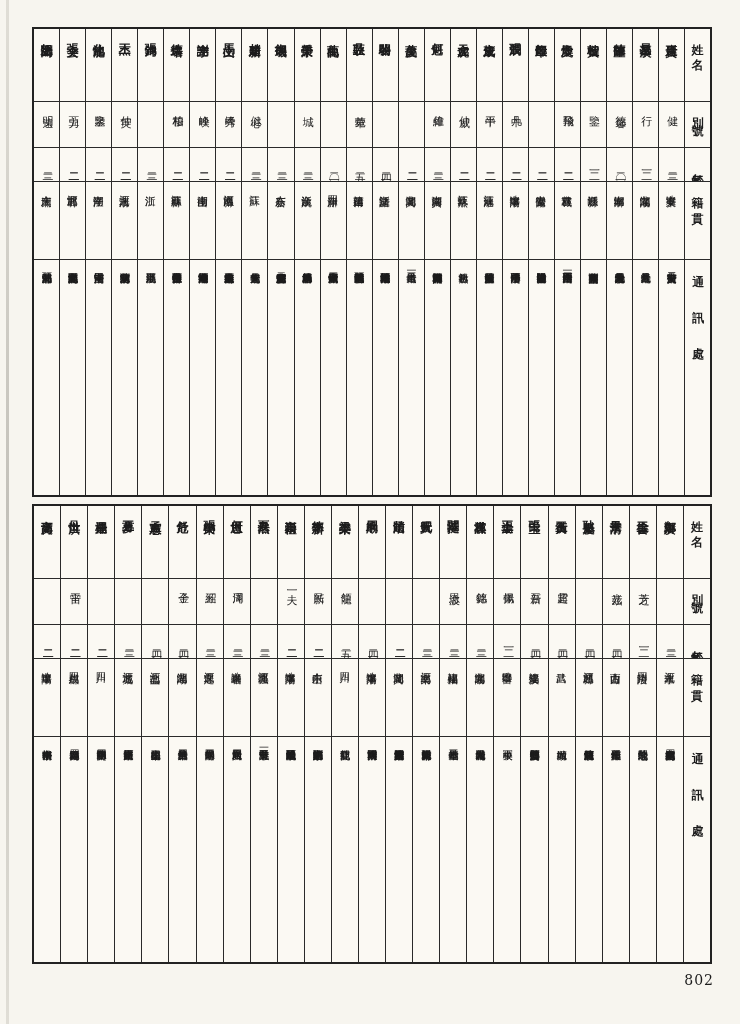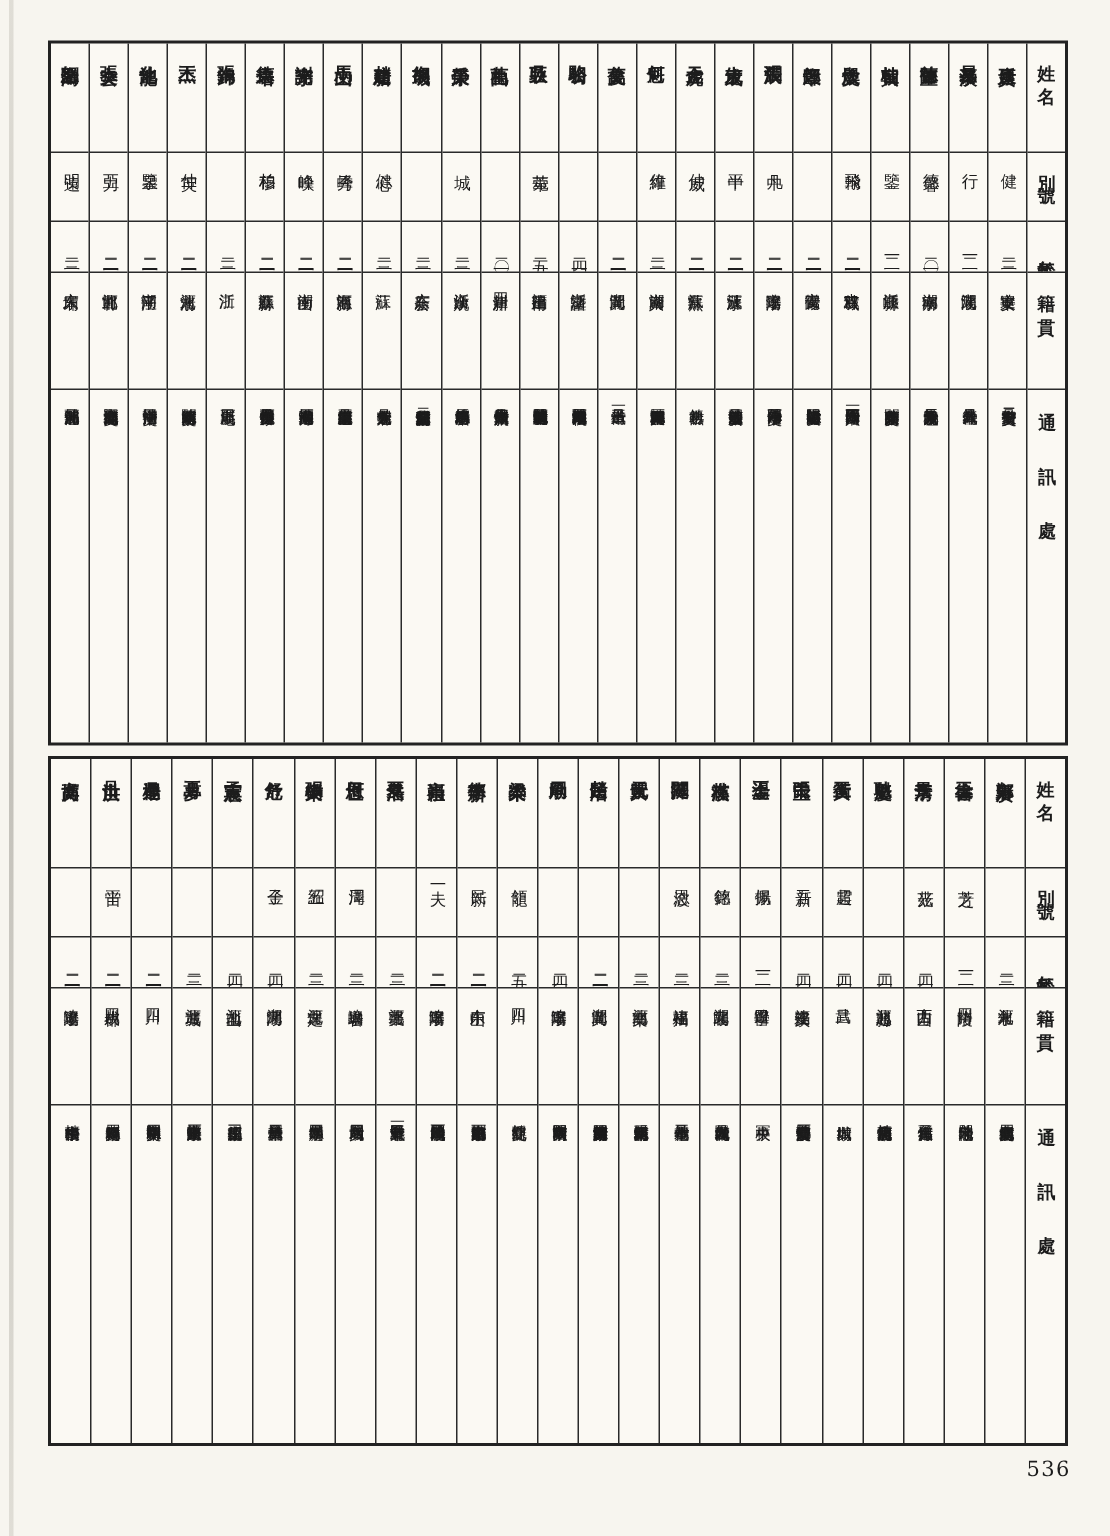--- a/index.html
+++ b/index.html
@@ -945,14 +945,14 @@
           <div class="cell c-native">
             <span class="vtext">遼寧遼陽</span>
           </div>
           <div class="cell c-addr">
             <span class="vtext">南京板橋中山中學轉</span>
           </div>
         </div>
       </div>
   </div>
 
-  <div class="pageno">536</div>
+  <div class="pageno">802</div>
 </div>
 
 </body></html>

